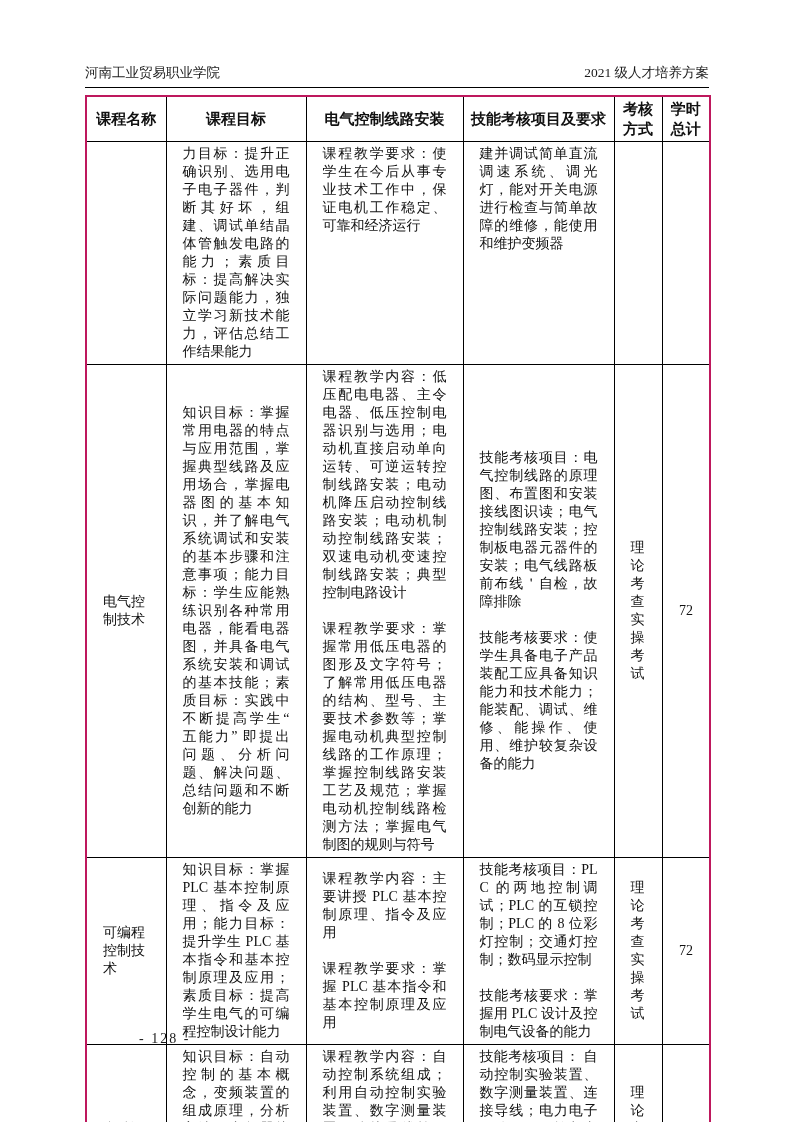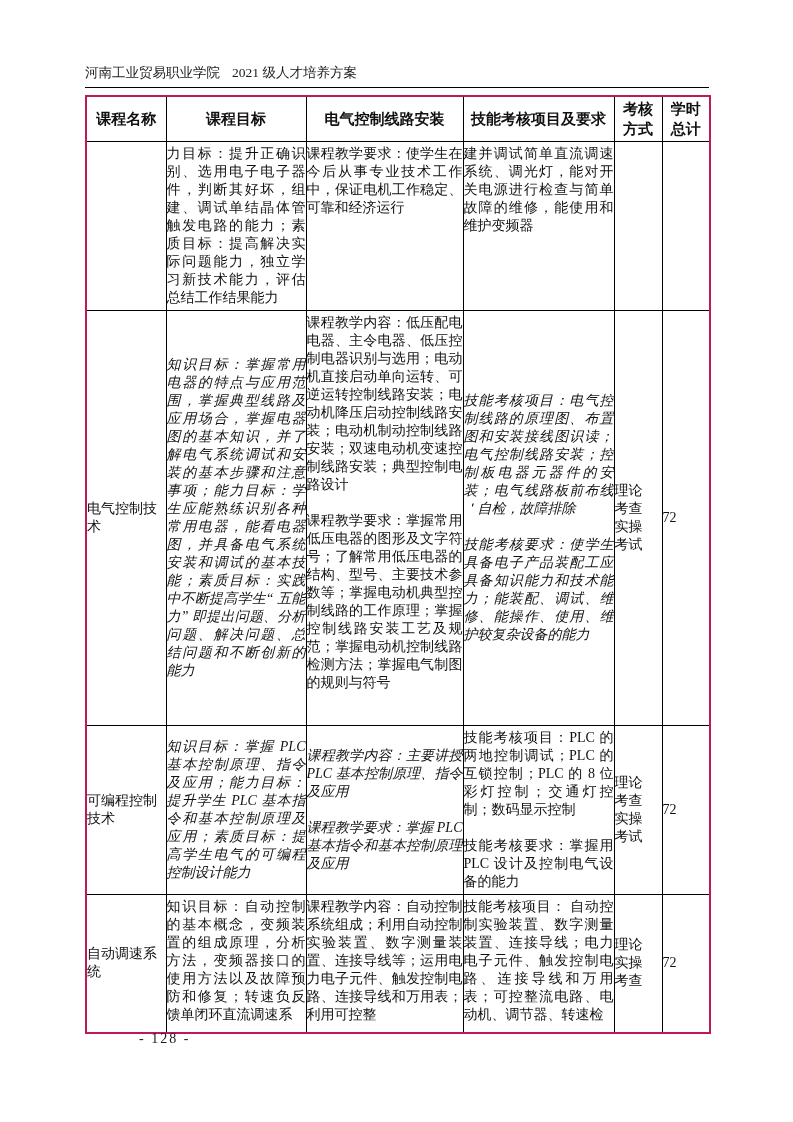--- a/index.html
+++ b/index.html
@@ -13,20 +13,21 @@
     font-family: "Liberation Serif", "DejaVu Serif", serif;
     color: #111111;
     overflow: hidden;
   }
   .doc-header {
     position: absolute;
     left: 85px;
     top: 64px;
     width: 624px;
     display: flex;
+    justify-content: space-between;
     font-size: 13.5px;
     color: #1a1a1a;
     gap: 12px;
   }
   .header-rule {
     position: absolute;
     left: 85px;
     top: 87px;
     width: 624px;
     height: 0;
@@ -39,21 +40,21 @@
     width: 624px;
     border-collapse: collapse;
     table-layout: fixed;
     border: 2px solid #be185d;
   }
   table.course-table th,
   table.course-table td {
     border: 1px solid #000;
     font-size: 14px;
     line-height: 18px;
-    padding: 3px 0;
+    padding: 3px 16px;
     overflow: hidden;
     word-break: break-all;
   }
   table.course-table th {
     font-size: 15px;
     font-weight: bold;
     text-align: center;
     vertical-align: middle;
     white-space: pre-line;
     line-height: 20px;
@@ -64,32 +65,32 @@
   tr.r2 { height: 415px; }
   tr.r3 { height: 163px; }
   tr.r4 { height: 138px; }
   td.name-cell {
     text-align: left;
     vertical-align: middle;
     padding-left: 8px;
     line-height: 20px;
   }
   td.text-cell { text-align: justify; vertical-align: top; }
-  td.v-mid { vertical-align: middle; font-style: italic; }
+  td.v-mid { vertical-align: middle; }
   td.text-cell p { margin: 0 0 18px 0; }
   td.text-cell p:last-child { margin-bottom: 0; }
   td.method-cell {
     text-align: left;
     vertical-align: middle;
     white-space: pre-line;
     line-height: 20px;
     padding: 2px 2px;
   }
   td.hours-cell {
-    text-align: left;
+    text-align: right;
     vertical-align: middle;
     font-family: "Liberation Serif", "DejaVu Serif", serif;
   }
   .doc-footer {
     position: absolute;
     left: 95px;
     top: 1031px;
     font-size: 14px;
     letter-spacing: 2px;
     color: #1a1a1a;

